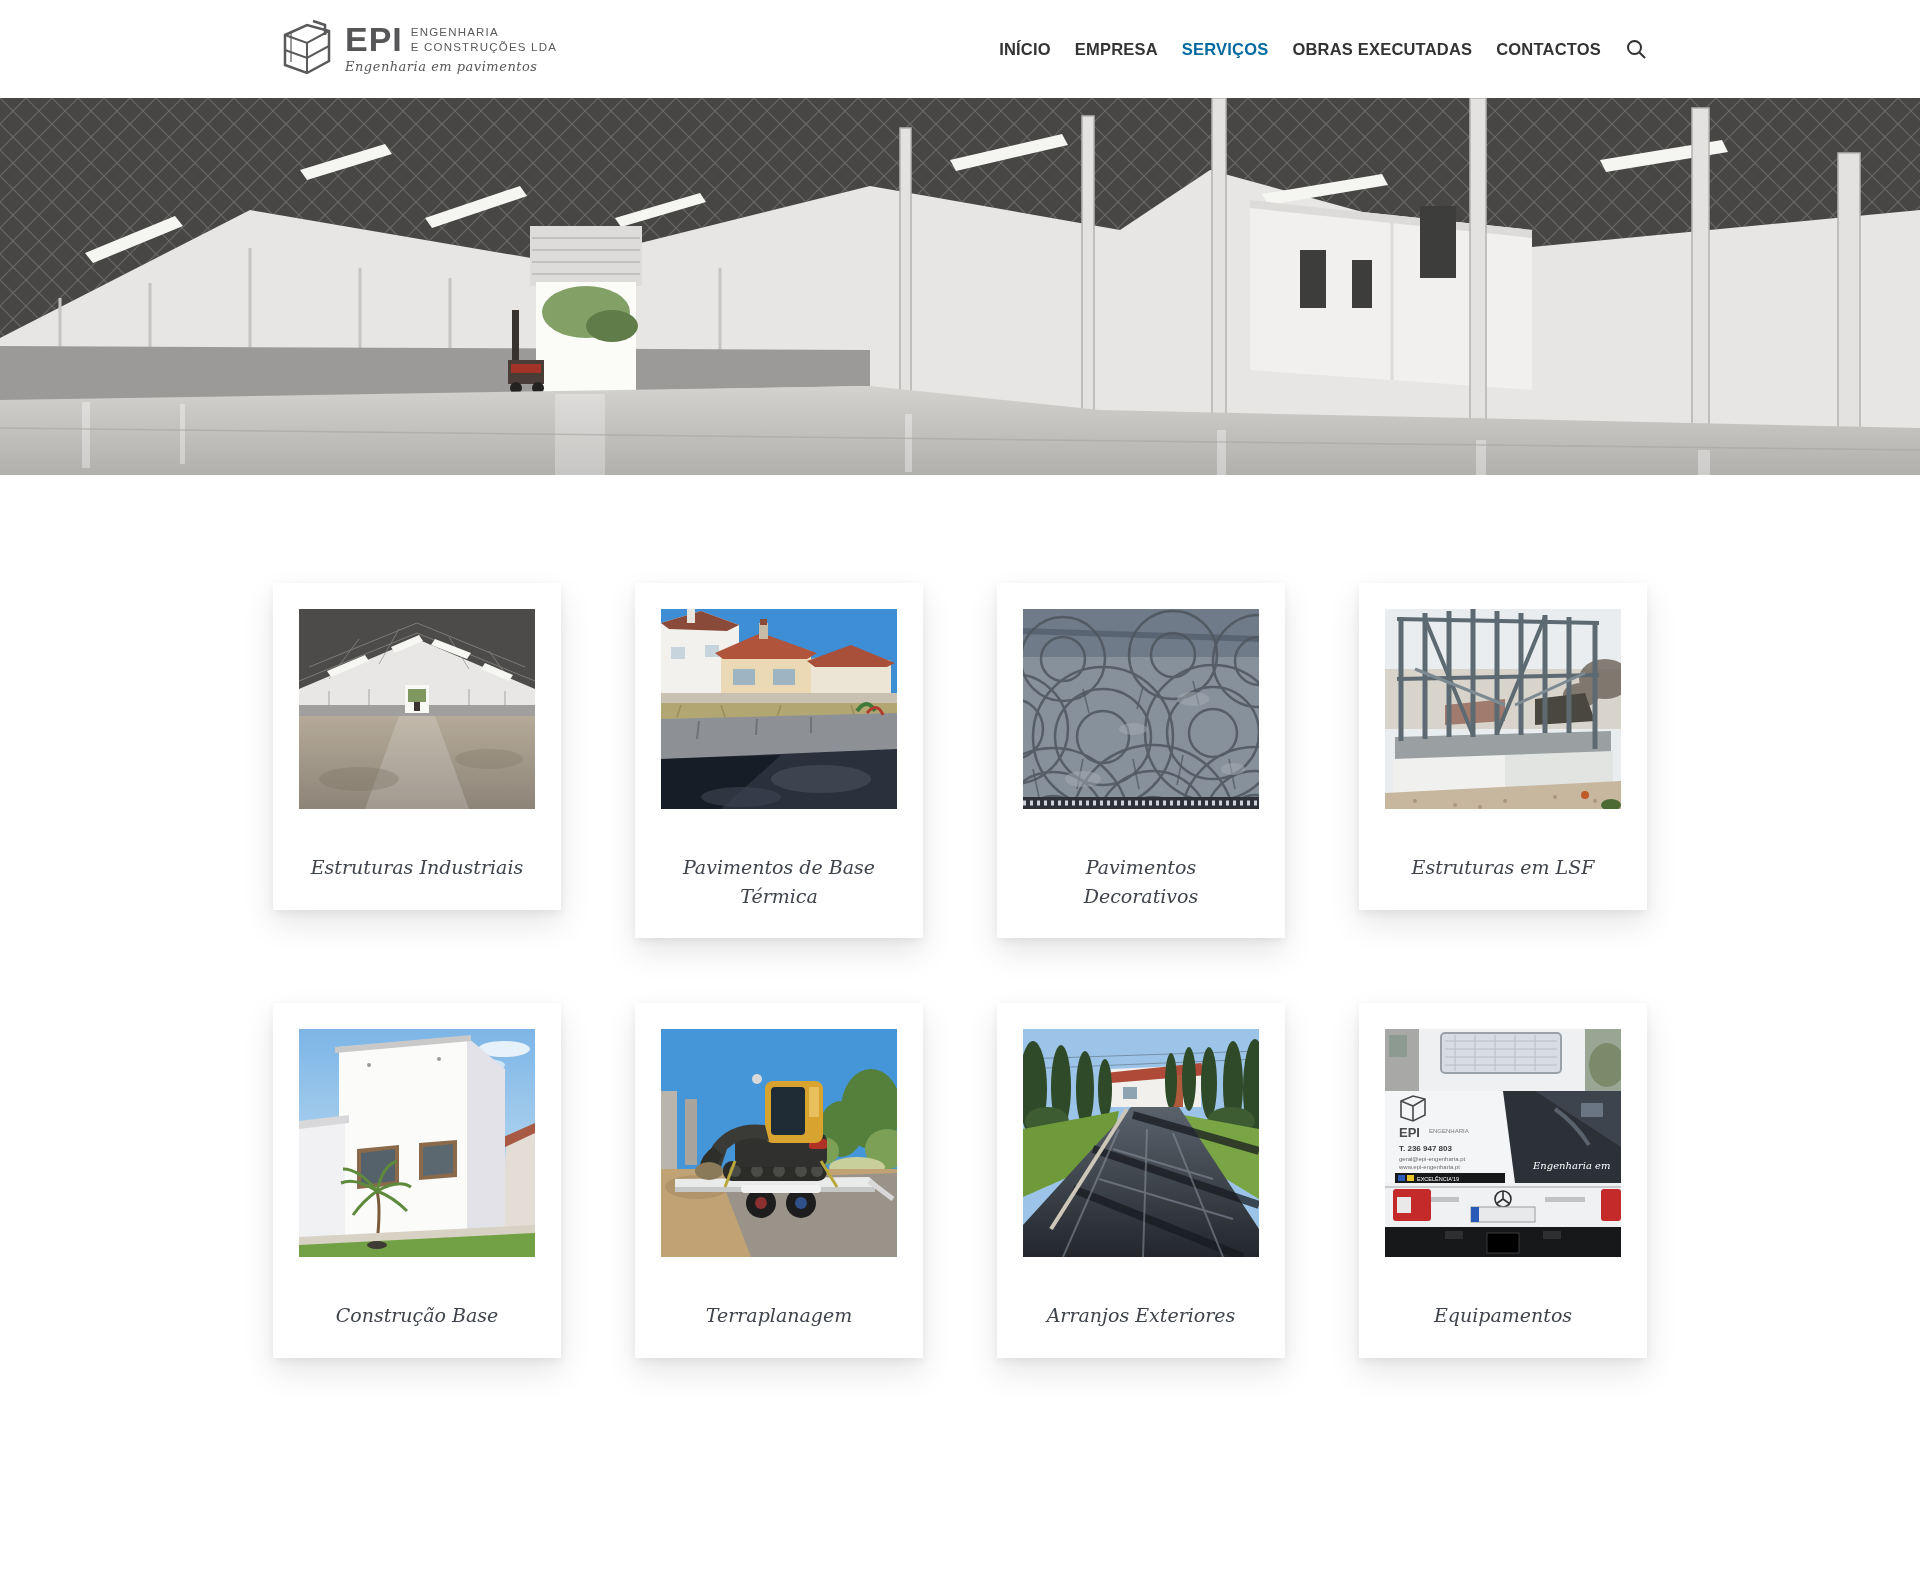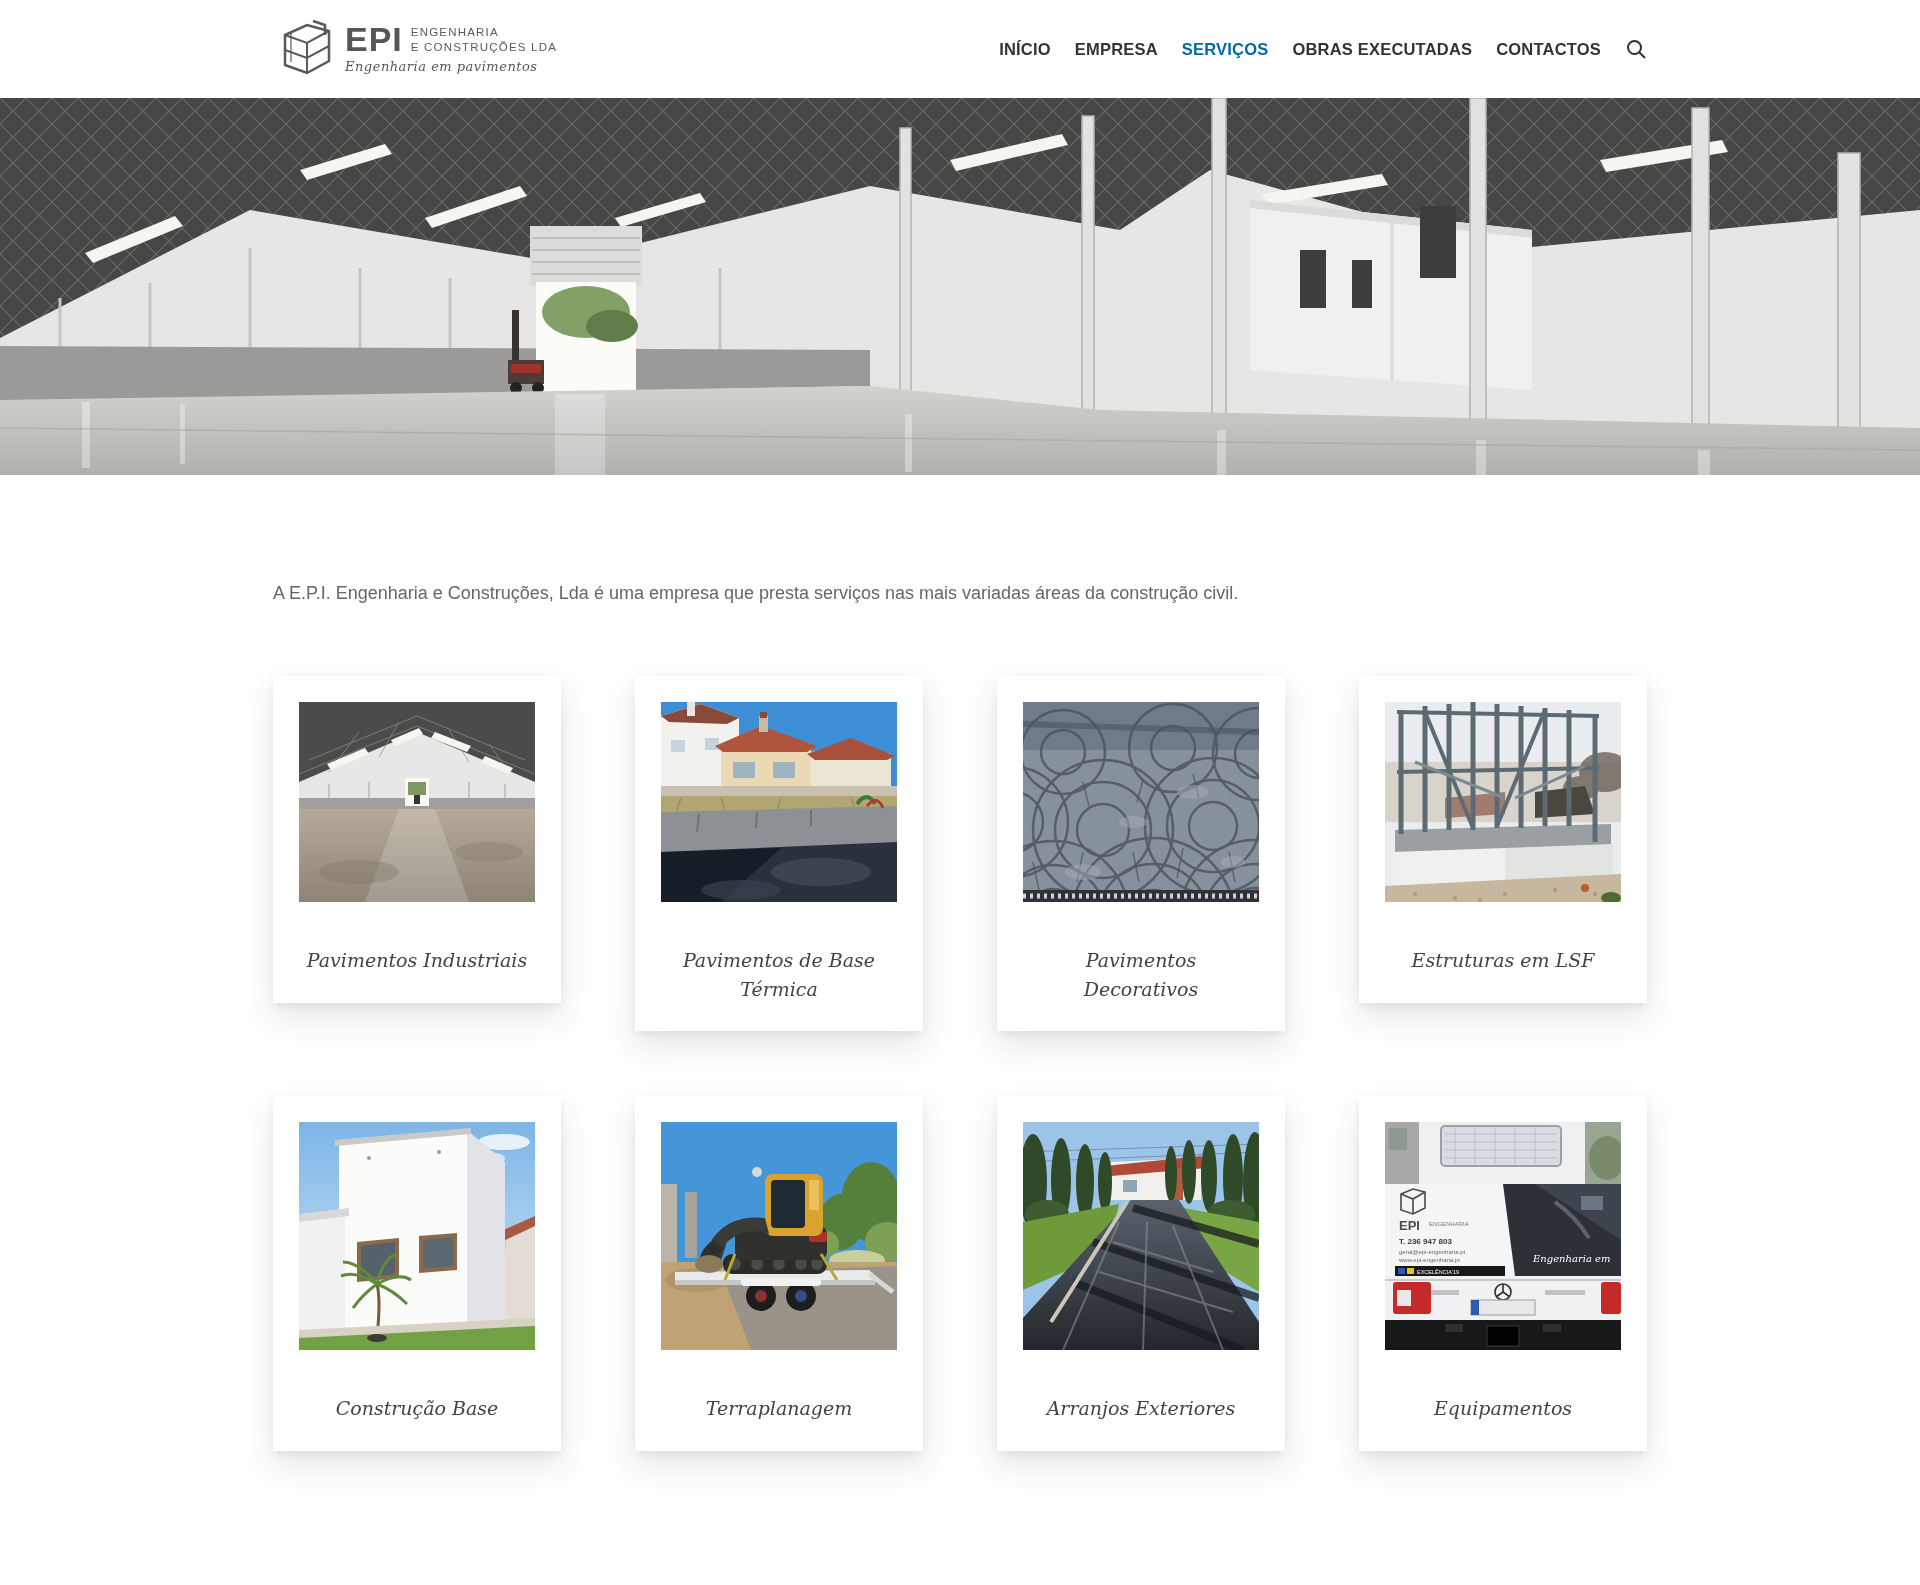--- a/index.html
+++ b/index.html
@@ -187,21 +187,20 @@
       <rect x="905" y="316" width="7" height="58"></rect>
       <rect x="1217" y="332" width="9" height="45"></rect>
       <rect x="1476" y="342" width="10" height="35"></rect>
       <rect x="1698" y="352" width="12" height="25"></rect>
     </g>
     <path d="M0,330 L1920,352" stroke="#a7a5a2" stroke-width="1.5" opacity="0.6"></path>
   </svg>
 </div>
 
 <section class="services container">
-  <p class="services-subtitle">A E.P.I. Engenharia e Construções, Lda é uma empresa que presta serviços nas mais variadas áreas da construção civil.</p>
 
   <div class="cards-grid">
 
     <div class="card">
       <div class="photo">
         <svg viewBox="0 0 236 200" preserveAspectRatio="none">
           <rect width="236" height="200" fill="#e8e7e5"></rect>
           <polygon points="0,0 236,0 236,80 118,30 0,80" fill="#4c4b49"></polygon>
           <g stroke="#8f8f8d" stroke-width="1" opacity="0.7">
             <line x1="0" y1="72" x2="118" y2="24"></line>
@@ -232,21 +231,21 @@
           <linearGradient id="c1f" x1="0" y1="0" x2="0" y2="1">
             <stop offset="0" stop-color="#b5aa99"></stop>
               <stop offset="1" stop-color="#8d8478"></stop>
           </linearGradient>
           <rect x="0" y="107" width="236" height="93" fill="url(#c1f)"></rect>
           <polygon points="100,107 136,107 170,200 66,200" fill="#ffffff" opacity="0.18"></polygon>
           <ellipse cx="60" cy="170" rx="40" ry="12" fill="#7c7365" opacity="0.35"></ellipse>
           <ellipse cx="190" cy="150" rx="34" ry="10" fill="#7c7365" opacity="0.3"></ellipse>
         </svg>
       </div>
-      <div class="caption">Pavimentos Industriais</div>
+      <div class="caption">Estruturas Industriais</div>
     </div>
 
     <div class="card">
       <div class="photo">
         <svg viewBox="0 0 236 200" preserveAspectRatio="none">
           <rect width="236" height="95" fill="#3e8ed6"></rect>
 
           <polygon points="0,14 40,2 78,16 78,92 0,92" fill="#f3f1ed"></polygon>
           <polygon points="0,14 40,2 78,16 66,22 8,20" fill="#8a4a3a"></polygon>
           <rect x="26" y="0" width="8" height="14" fill="#e8e5df"></rect>

